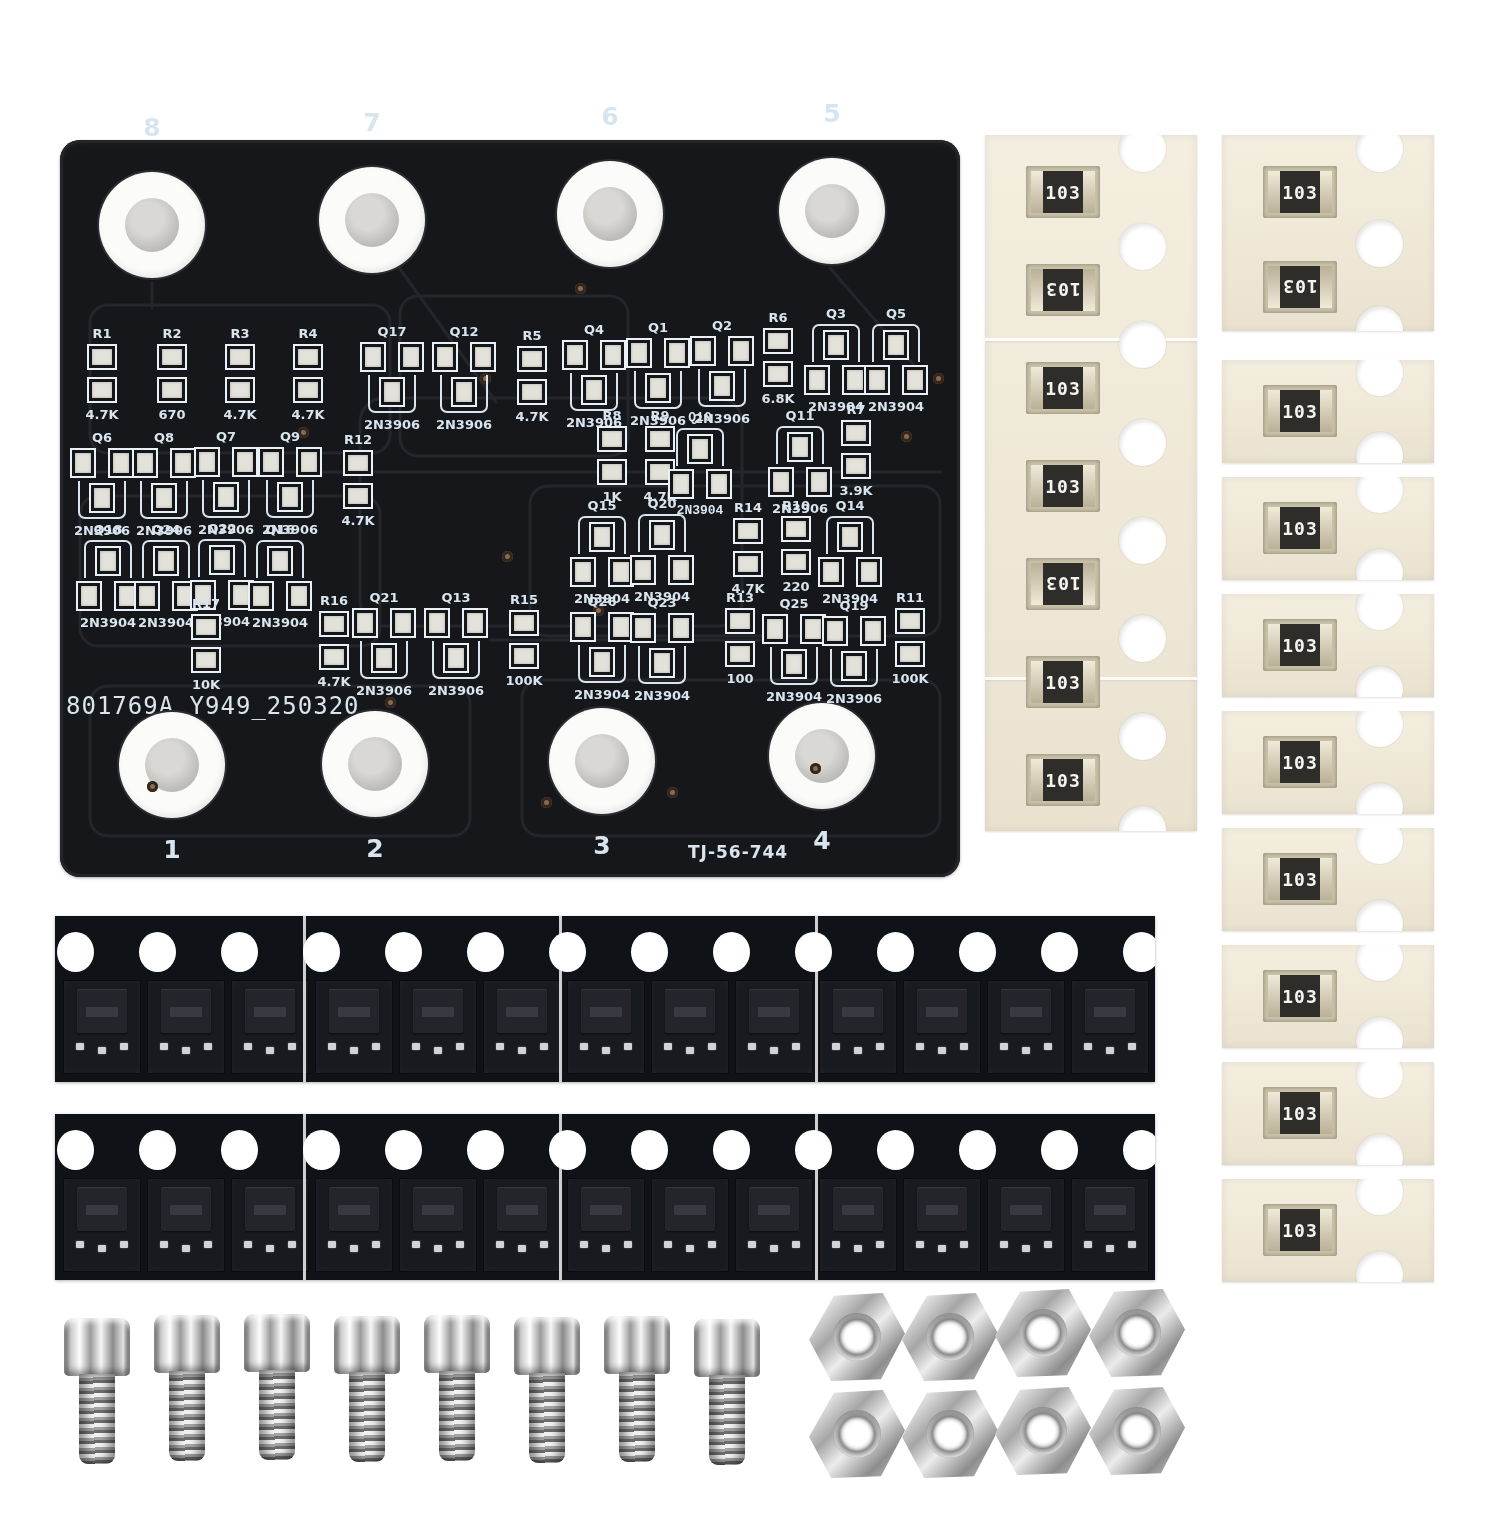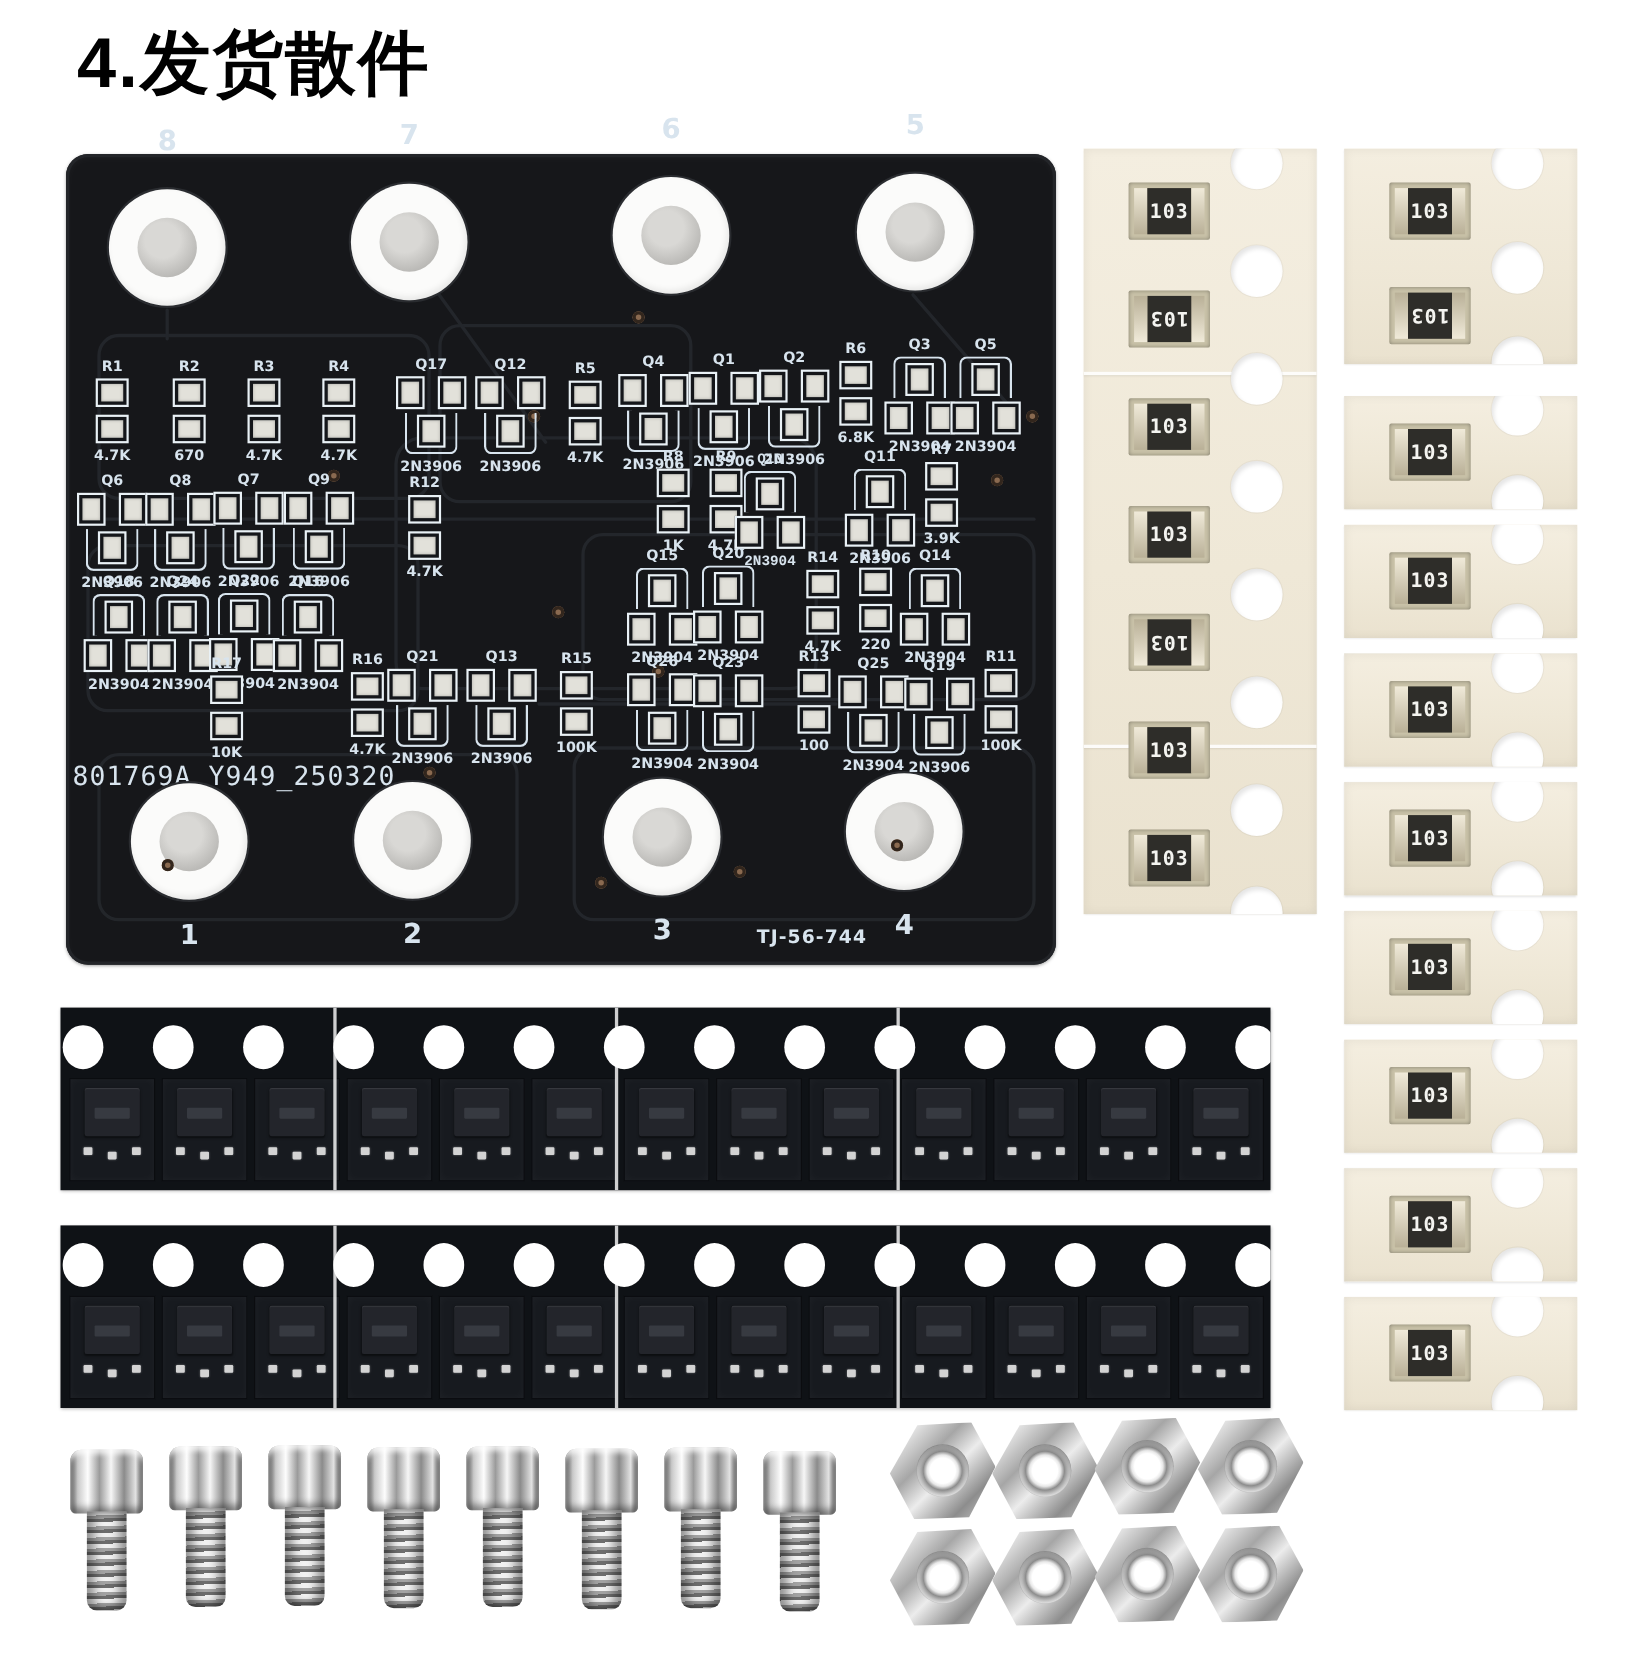--- a/index.html
+++ b/index.html
@@ -78,21 +78,20 @@
     clip-path:polygon(26% 3%,77% 0%,100% 46%,75% 98%,23% 100%,0% 53%);
     background:linear-gradient(135deg,#f8f8f8 8%,#a6a6a6 36%,#ececec 54%,#8d8d8d 78%,#cfcfcf 100%);}
   .nut-hole{position:absolute;left:50%;top:50%;width:48px;height:48px;margin:-24px 0 0 -24px;border-radius:50%;
     background:radial-gradient(circle,#ffffff 0 34%,#e8e8e8 42%,#8d8d8d 52%,#b6b6b6 60%,#dedede 68%,#989898 78%);
     box-shadow:inset 0 3px 5px rgba(0,0,0,.4);}
 </style>
 </head>
 <body>
 
 <div class="page">
-  <h1 class="title">4.发货散件</h1>
 
   <div class="photo">
 
     <div class="pcb">
       <svg class="traces" width="900" height="737" viewBox="0 0 900 737">
         <g fill="none" stroke="#26292e" stroke-width="3" opacity="0.85" stroke-linejoin="round" stroke-linecap="round">
           <rect x="30" y="165" width="300" height="148" rx="18"></rect>
           <rect x="340" y="156" width="228" height="160" rx="18"></rect>
           <rect x="300" y="258" width="382" height="228" rx="24"></rect>
           <rect x="20" y="356" width="300" height="150" rx="18"></rect>
@@ -315,21 +314,21 @@
           <div class="ref">Q9</div>
           <div class="pair">
             <div class="padbox"><div class="pad"></div></div>
             <div class="padbox"><div class="pad"></div></div>
           </div>
           <div class="bdown">
             <div class="padbox"><div class="pad"></div></div>
           </div>
           <div class="val">2N3906</div>
         </div>
-        <div class="comp res" style="left: 274px; top: 292px; margin-left: 28px;">
+        <div class="comp res" style="left: 274px; top: 292px;">
           <div class="ref">R12</div>
           <div class="pads">
             <div class="padbox"><div class="pad"></div></div>
             <div class="padbox"><div class="pad"></div></div>
           </div>
           <div class="val">4.7K</div>
         </div>
         <div class="comp res" style="left: 528px; top: 268px;">
           <div class="ref">R8</div>
           <div class="pads">

